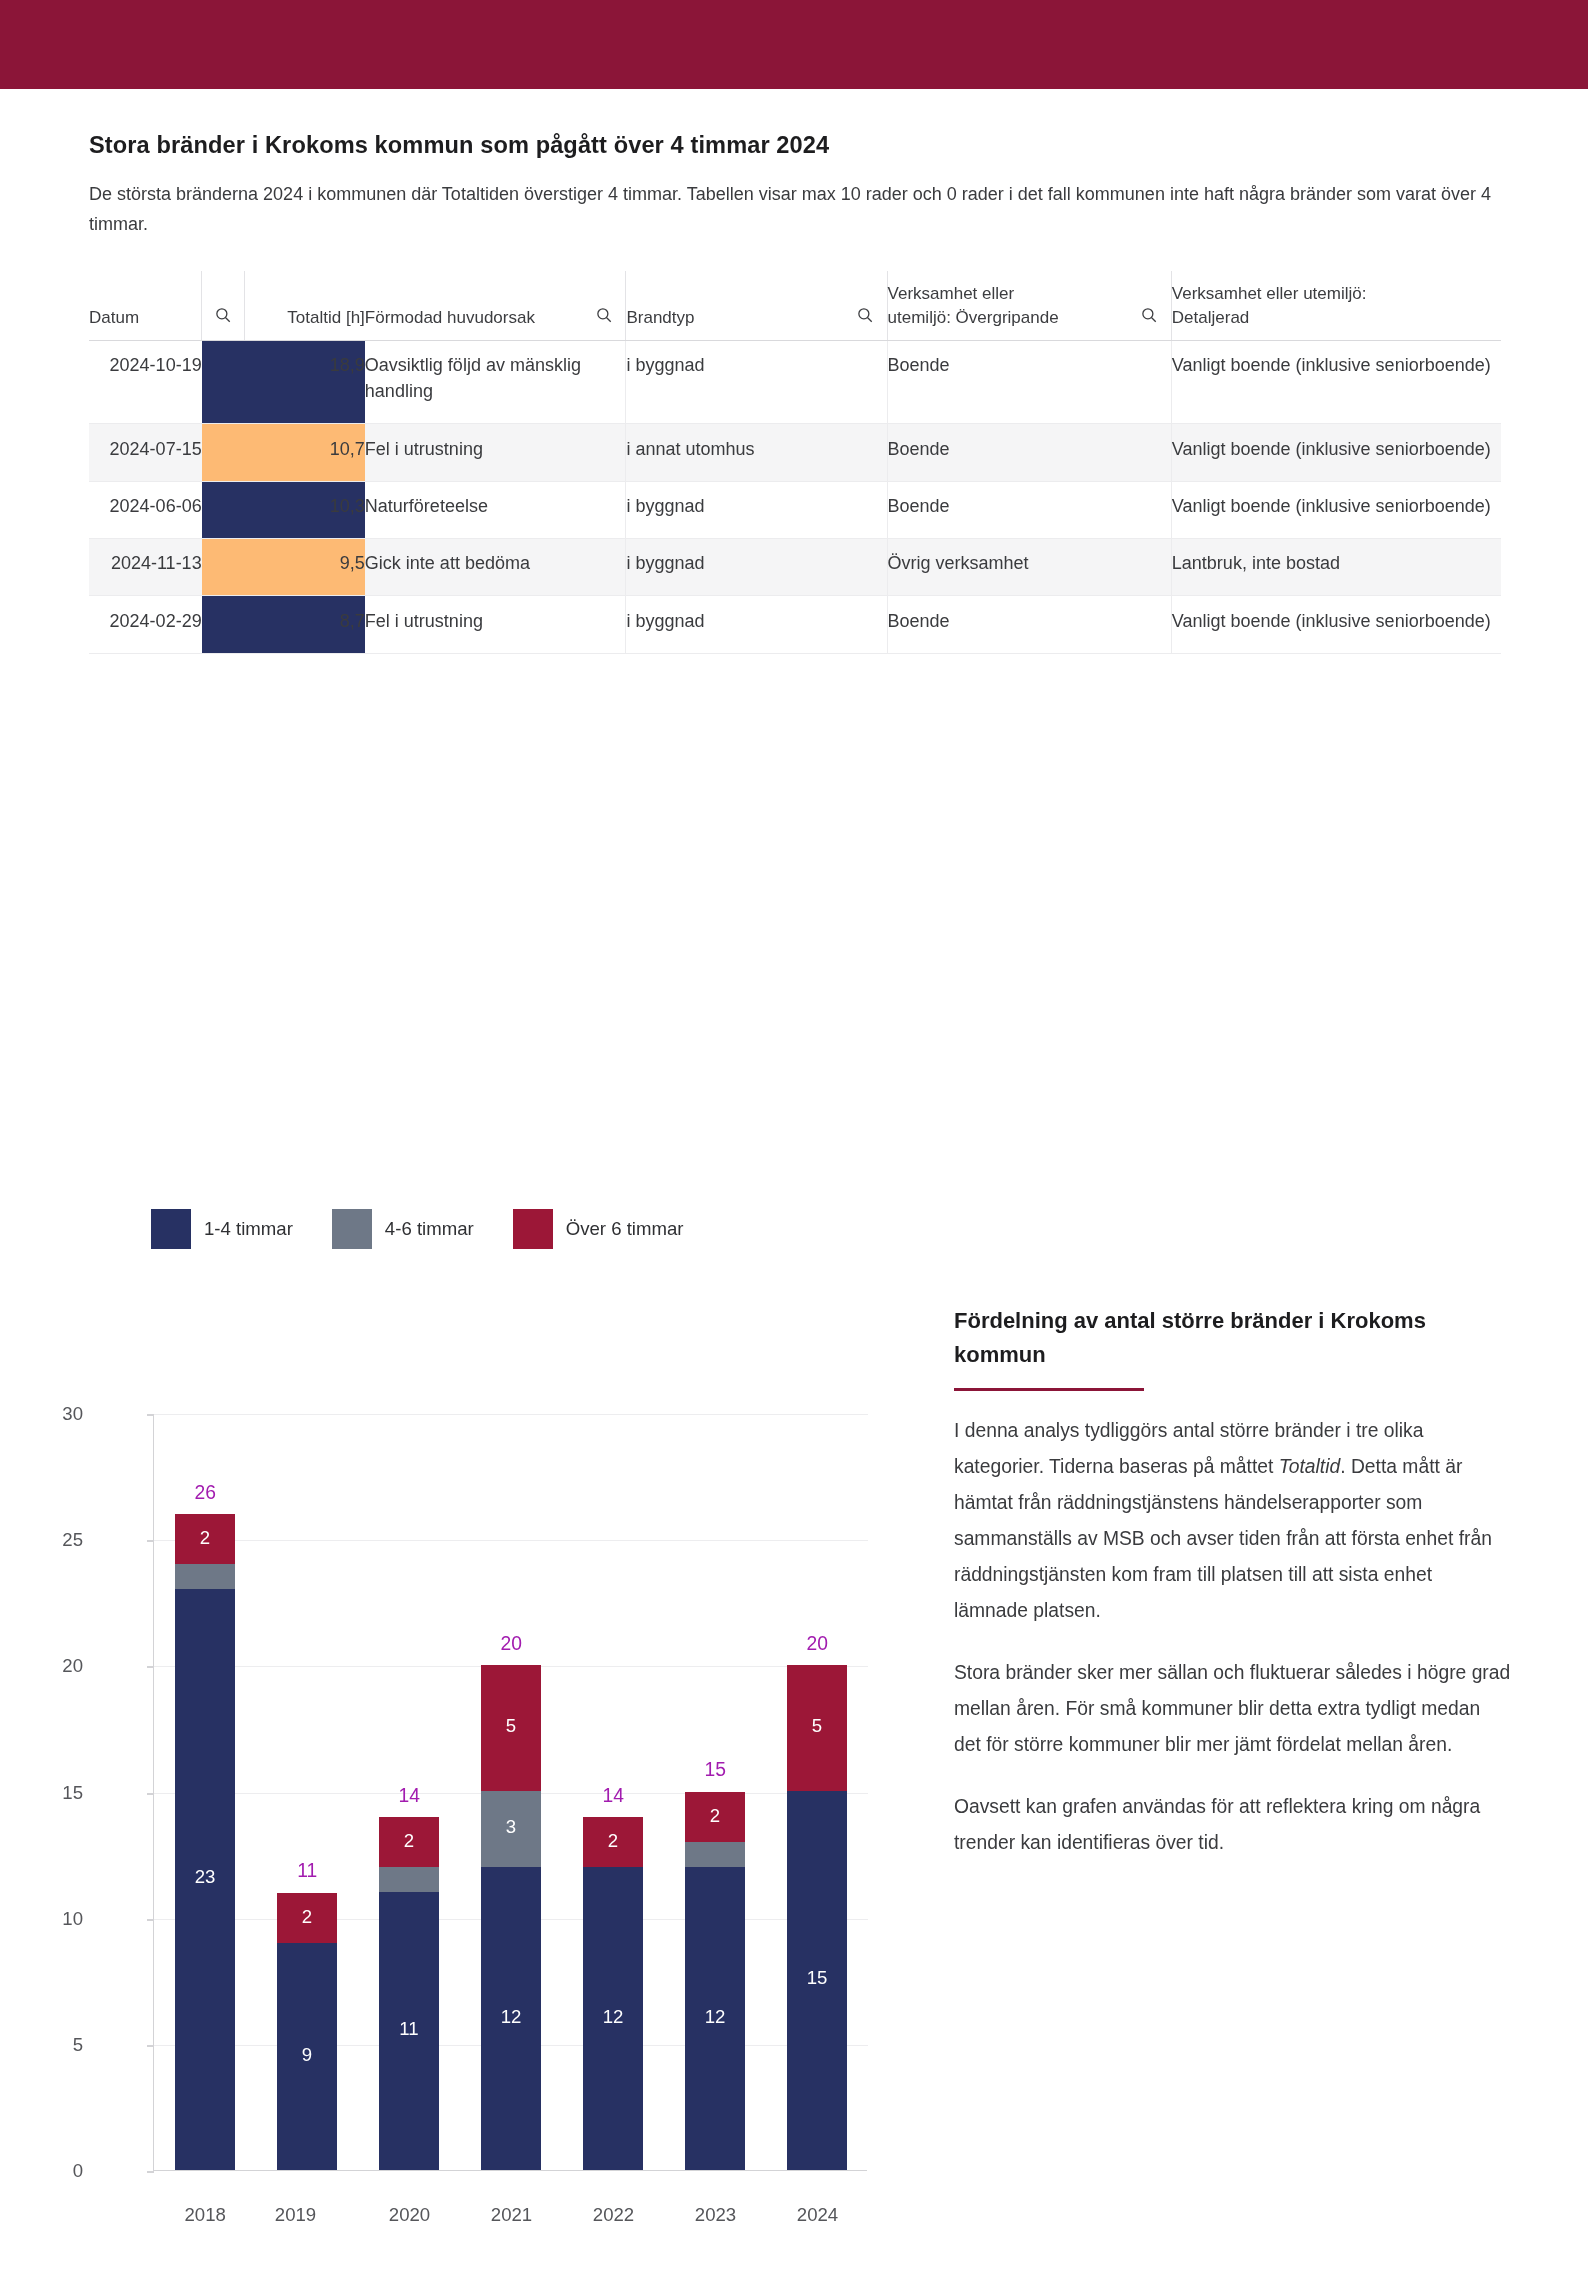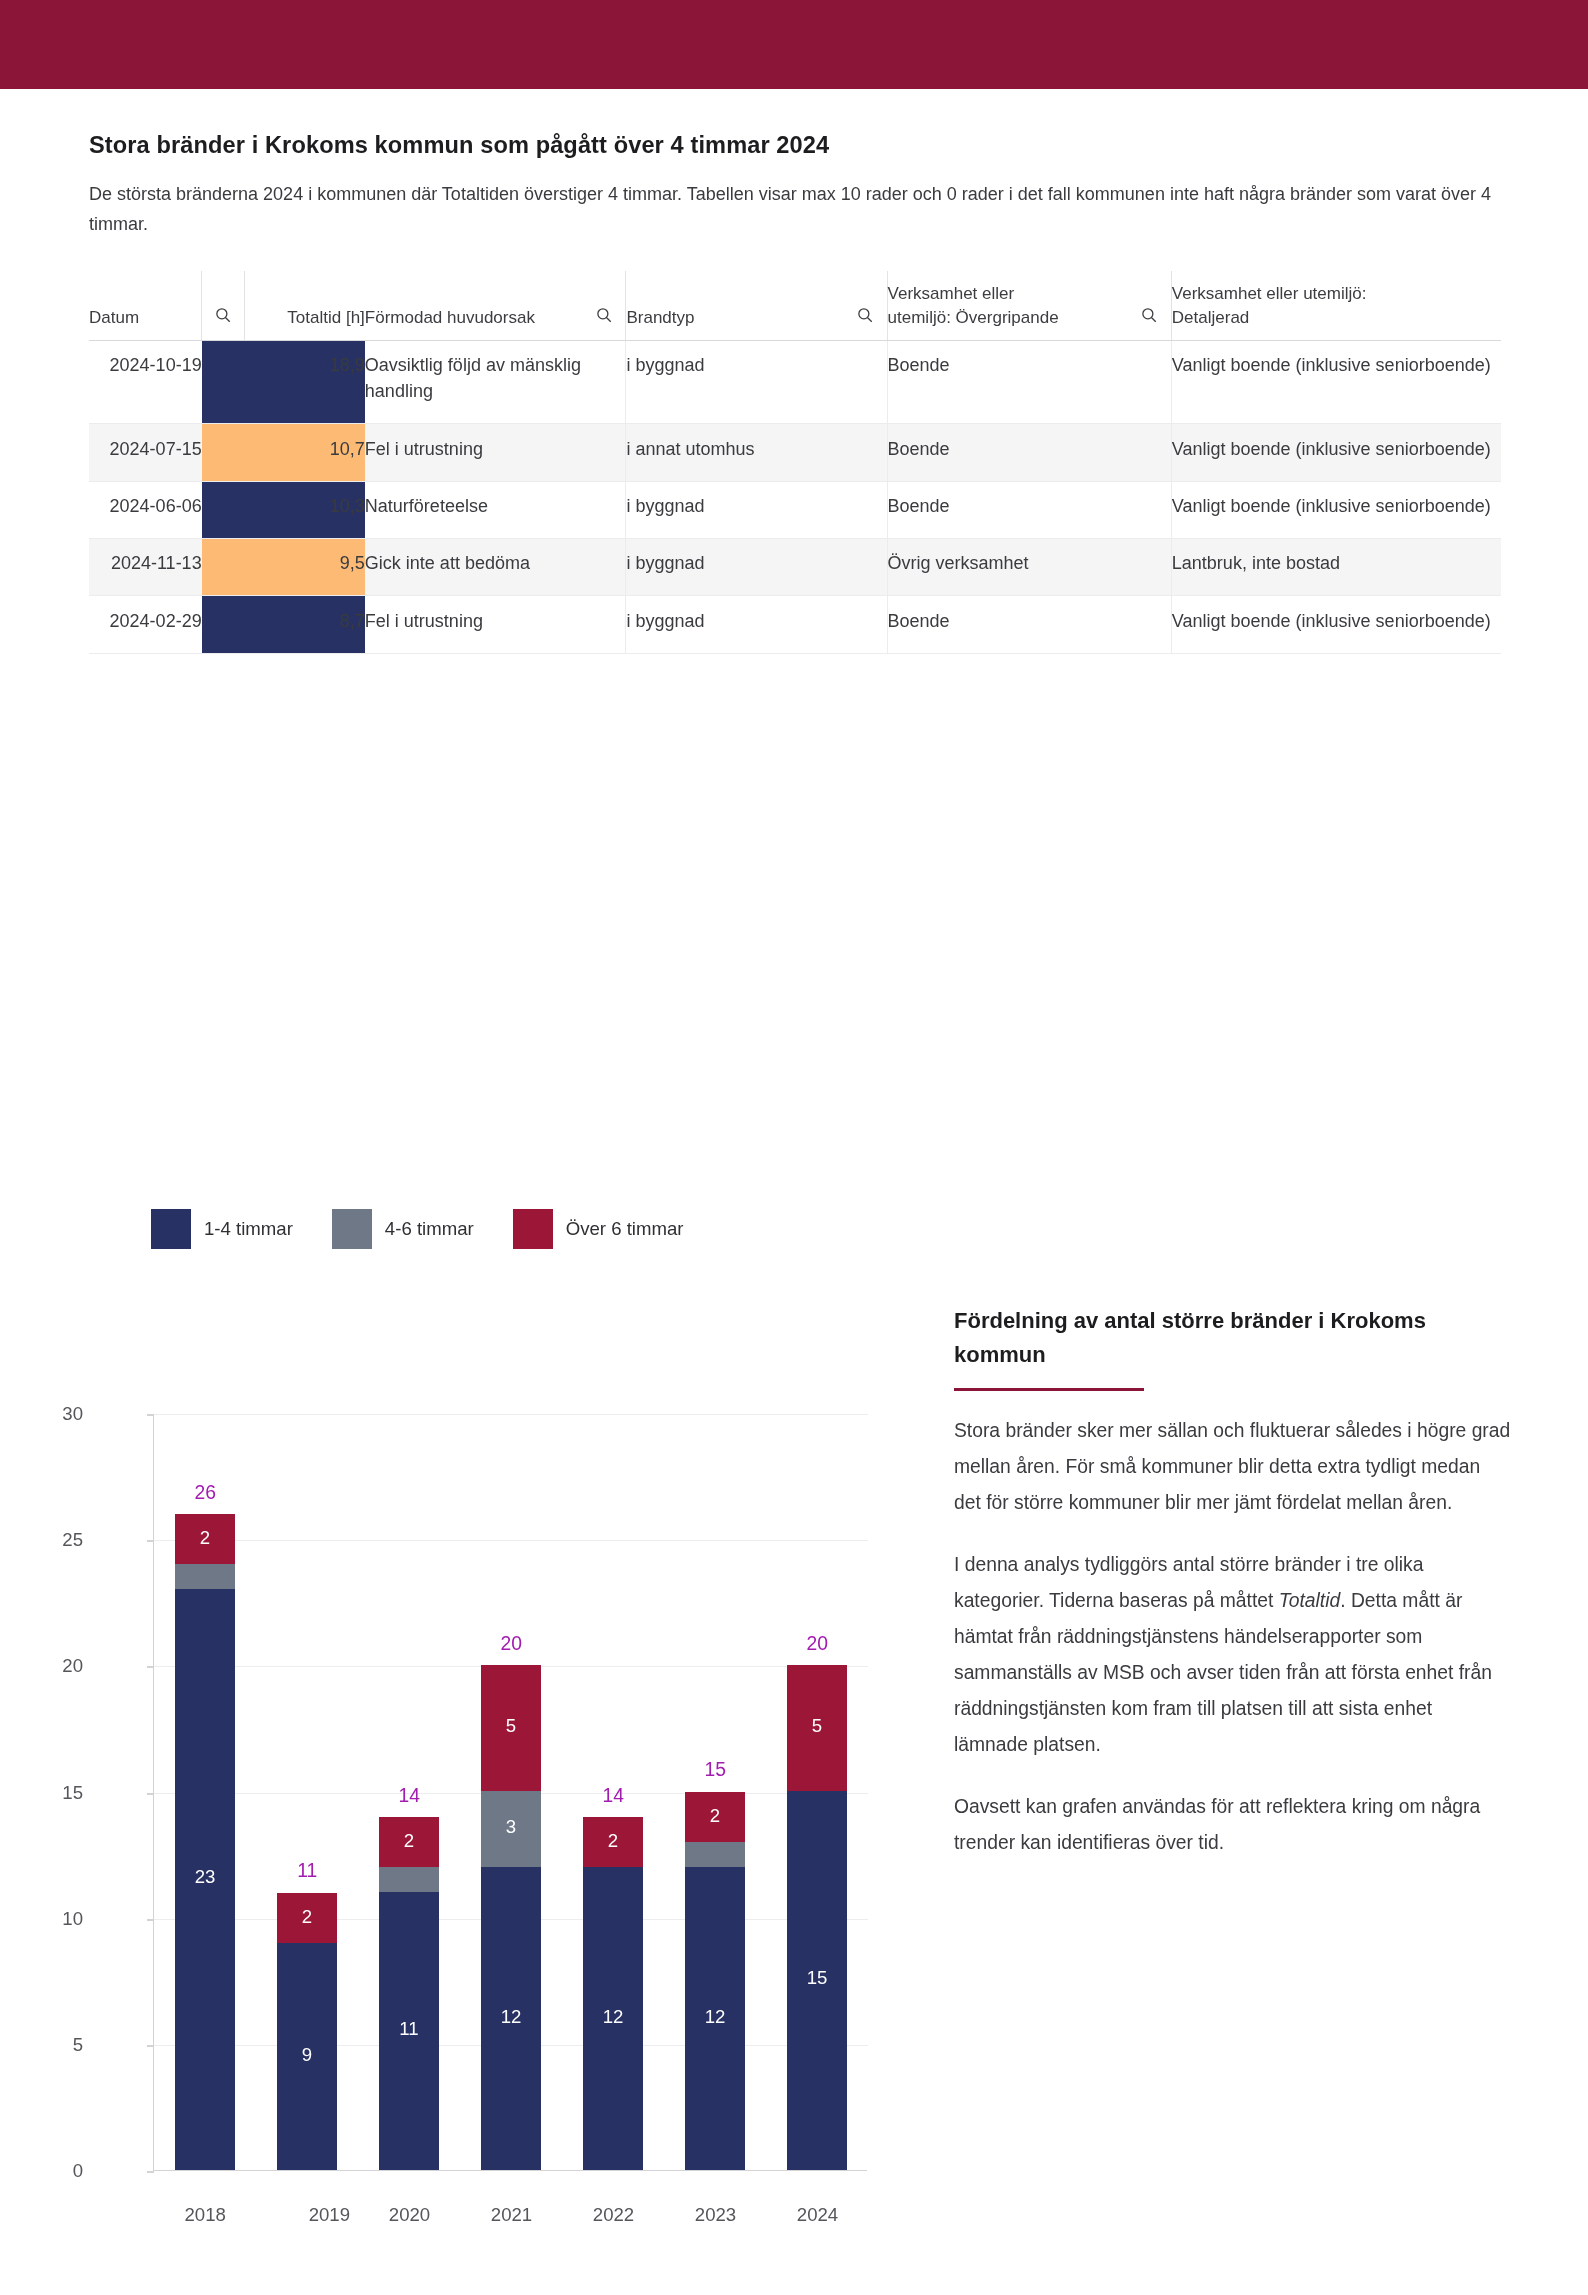--- a/index.html
+++ b/index.html
@@ -377,21 +377,21 @@
         <div class="xtick" style="left: 6.7px;">2018</div>
         <div class="bargroup" style="left: 123px;">
           <div class="seg" style="height: 50px; background: rgb(156, 23, 55);">
             <div class="seg-label" style="top: 12.4px;">2</div>
           </div>
           <div class="seg" style="height: 227px; background: rgb(39, 49, 99);">
             <div class="seg-label" style="top: 101px;">9</div>
           </div>
           <div class="total-label" style="bottom: 288px;">11</div>
         </div>
-        <div class="xtick" style="left: 107px; text-align: right;">2019</div>
+        <div class="xtick" style="left: 97px;">2019</div>
         <div class="bargroup" style="left: 225px;">
           <div class="seg" style="height: 50px; background: rgb(156, 23, 55);">
             <div class="seg-label" style="top: 12.4px;">2</div>
           </div>
           <div class="seg" style="height: 25px; background: rgb(110, 120, 135);"></div>
           <div class="seg" style="height: 278px; background: rgb(39, 49, 99);">
             <div class="seg-label" style="top: 126px;">11</div>
           </div>
           <div class="total-label" style="bottom: 363px;">14</div>
         </div>
@@ -439,21 +439,21 @@
           </div>
           <div class="total-label" style="bottom: 515px;">20</div>
         </div>
         <div class="xtick" style="left: 619px;">2024</div>
       </div>
   </div>
 
   <div class="side">
     <h2>Fördelning av antal större bränder i Krokoms kommun</h2>
     <div class="side-rule"></div>
-    <p>Stora bränder sker mer sällan och fluktuerar således i högre grad mellan åren. För små kommuner blir detta extra tydligt medan det för större kommuner blir mer jämt fördelat mellan åren.</p>
     <p>
       <span>I denna analys tydliggörs antal större bränder i tre olika kategorier. Tiderna baseras på måttet </span><em>Totaltid</em><span>. Detta mått är hämtat från räddningstjänstens händelserapporter som sammanställs av MSB och avser tiden från att första enhet från räddningstjänsten kom fram till platsen till att sista enhet lämnade platsen.</span>
     </p>
+    <p>Stora bränder sker mer sällan och fluktuerar således i högre grad mellan åren. För små kommuner blir detta extra tydligt medan det för större kommuner blir mer jämt fördelat mellan åren.</p>
     <p>Oavsett kan grafen användas för att reflektera kring om några trender kan identifieras över tid.</p>
   </div>
 
 </div>
 
 
 </body></html>

